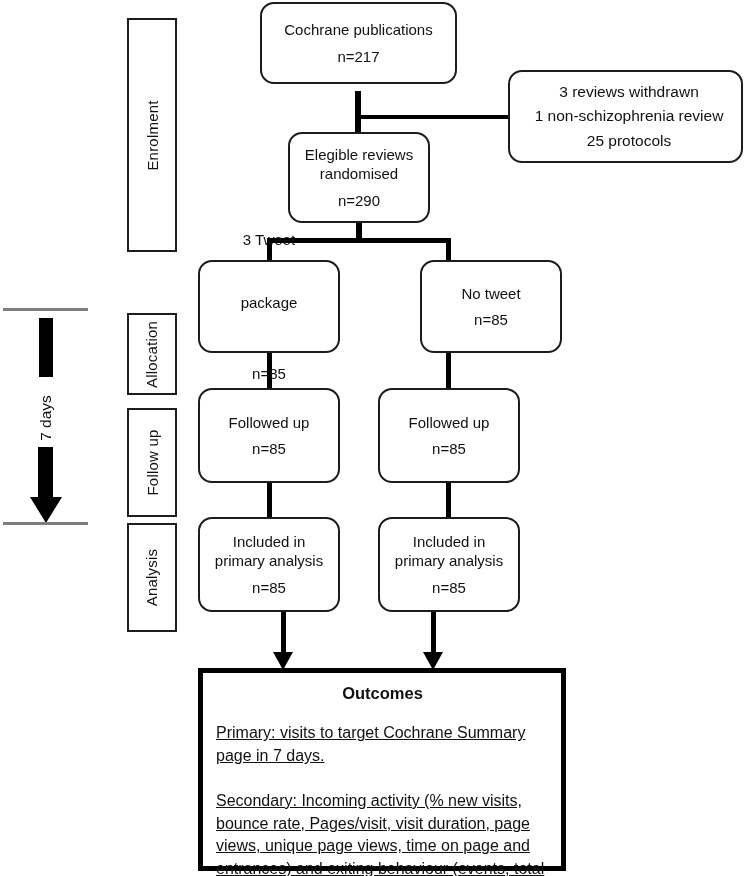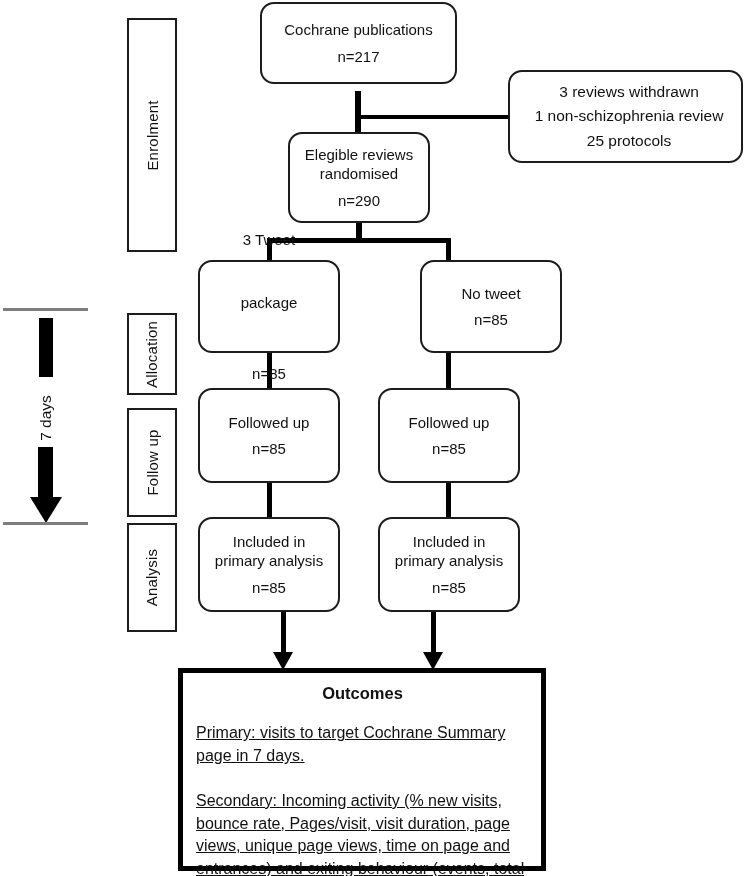--- a/index.html
+++ b/index.html
@@ -67,21 +67,21 @@
   }
   .vlabel span {
     transform: rotate(-90deg);
     white-space: nowrap;
     font-size: 15.5px;
   }
   
   .outcomes {
     position: absolute;
     box-sizing: border-box;
-    left: 178px; top: 668px;
+    left: 198px; top: 668px;
     width: 368px; height: 203px;
     border: 5px solid #000000;
     background: #ffffff;
     padding: 7px 12px 8px 13px;
     font-size: 16px;
     line-height: 1.42;
     z-index: 2;
   }
   .outcomes .title {
     text-align: center;

